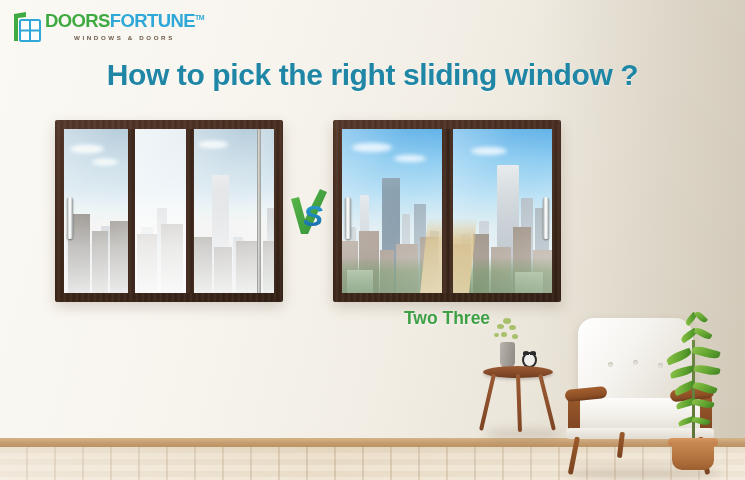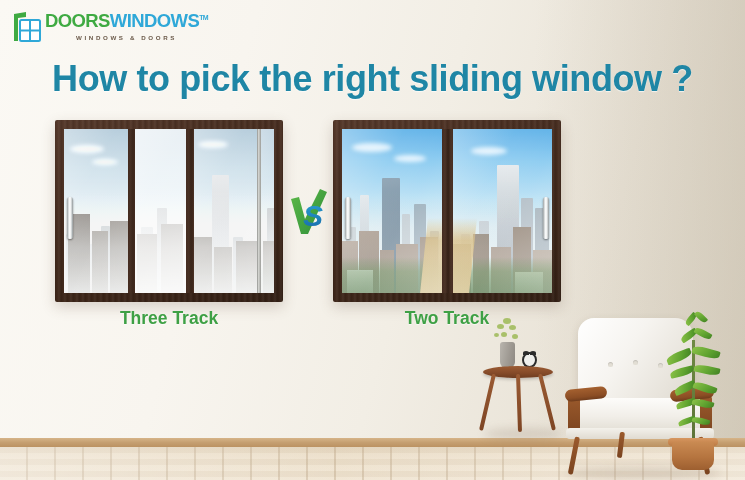--- a/index.html
+++ b/index.html
@@ -59,21 +59,21 @@
   .logo-tm { font-size: 7px; color: #2fa8d8; vertical-align: super; font-weight: 700; }
   .logo-sub {
     font-size: 6.2px; font-weight: 800; color: #6b5a4a;
     letter-spacing: 2.6px; margin-top: 3px; text-align: center;
   }
 
   
   .headline {
     position: absolute; left: 0; top: 58px; width: 745px;
     text-align: center;
-    font-size: 36px; font-weight: 800; letter-spacing: -0.4px;
+    font-size: 30px; font-weight: 800; letter-spacing: -0.4px;
     color: #1f86a5;
     text-shadow: 0 1px 1px rgba(255,255,255,0.7);
   }
 
   
   .window {
     position: absolute; top: 120px; height: 182px;
     border-radius: 2px;
     box-shadow: 0 5px 14px rgba(90,70,50,0.22);
     background:
@@ -262,21 +262,21 @@
     <div class="logo-mark">
       <svg width="30" height="32" viewBox="0 0 30 32">
         <path d="M2 3 L14 1 L14 6 L6 7 L6 30 L2 30 Z" fill="#3faa42"></path>
         <rect x="8" y="9" width="20" height="21" rx="1.5" fill="#ffffff" stroke="#2fa8d8" stroke-width="2"></rect>
         <line x1="18" y1="9" x2="18" y2="30" stroke="#2fa8d8" stroke-width="2"></line>
         <line x1="8" y1="19.5" x2="28" y2="19.5" stroke="#2fa8d8" stroke-width="2"></line>
       </svg>
     </div>
     <div class="logo-text-wrap">
       <div class="logo-word">
-        <span class="lg-green">DOORS</span><span class="lg-blue">WINDOWS</span><span class="logo-tm">TM</span>
+        <span class="lg-green">DOORS</span><span class="lg-blue">FORTUNE</span><span class="logo-tm">TM</span>
       </div>
       <div class="logo-sub">WINDOWS &amp; DOORS</div>
     </div>
   </div>
 
   <div class="headline">How to pick the right sliding window ?</div>
 
   <div class="window window-left">
     <div class="glass-area">
 
@@ -416,22 +416,21 @@
           <div class="road" style="left:-6px; width:26%;"></div>
           <div class="haze" style="opacity:.40"></div>
         </div>
         <div class="glass-gloss"></div>
         <div class="handle handle-right"></div>
       </div>
 
     </div>
   </div>
 
-  <div class="track-label label-left">Three Track</div>
-  <div class="track-label label-right">Two Track</div>
+  <div class="track-label label-right">Two Three</div>
 
   <div class="furniture">
 
     <div class="soft-shadow" style="left:14px; top:128px; width:78px; height:12px;"></div>
     <div class="soft-shadow" style="left:96px; top:166px; width:156px; height:14px;"></div>
 
     <div>
       <div class="sprig" style="left:27px; top:24px; width:7px; height:5px;"></div>
       <div class="sprig" style="left:33px; top:18px; width:8px; height:6px;"></div>
       <div class="sprig" style="left:39px; top:25px; width:7px; height:5px;"></div>

